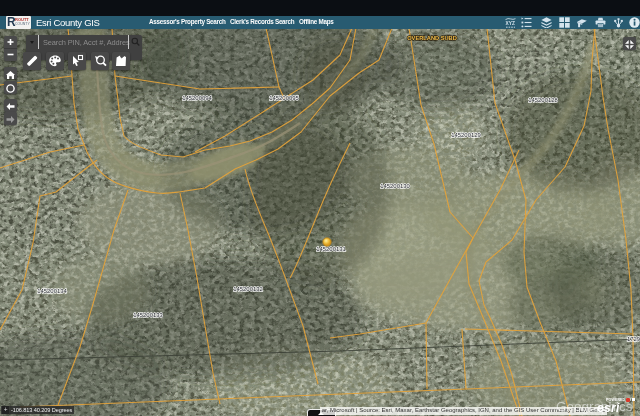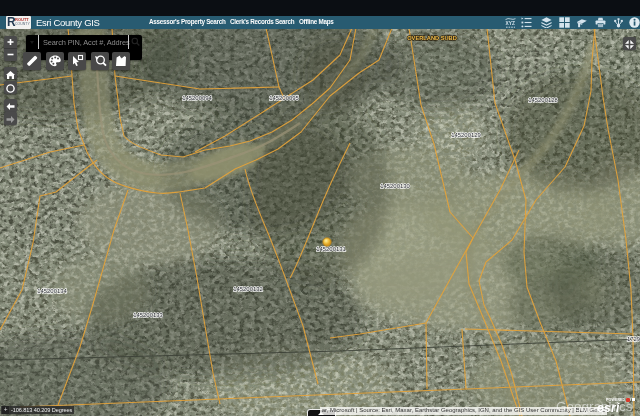--- a/index.html
+++ b/index.html
@@ -15,21 +15,21 @@
   #logo .t2{position:absolute;left:9px;top:6px;font-size:3.5px;color:#5a6a7a;}
   #title{position:absolute;left:36px;top:16px;font-size:9.5px;color:#fff;line-height:13px;letter-spacing:-0.3px;}
   .nav{position:absolute;top:16px;font-size:6.3px;font-weight:bold;color:#fff;line-height:12px;letter-spacing:-0.28px;}
   
   .tico{position:absolute;top:16.5px;width:11px;height:11px;}
   
   #map{position:absolute;left:0;top:28px;width:640px;height:388px;}
   
   .lbtn{position:absolute;background:#4a4a4a;border-radius:2px;box-shadow:0 1px 2px rgba(0,0,0,.45);}
   
-  #search{position:absolute;left:26px;top:35px;width:116px;height:25px;background:#000000;
+  #search{position:absolute;left:26px;top:35px;width:116px;height:25px;background:#404040;
     border-radius:2px;box-shadow:0 1px 2px rgba(0,0,0,.4);}
   #sdrop{position:absolute;left:0;top:0;width:12px;height:14px;border-right:1px solid #c8c8c8;}
   #sdrop:after{content:"";position:absolute;left:3.5px;top:6px;border-left:2.5px solid transparent;
     border-right:2.5px solid transparent;border-top:3.5px solid #1a1a1a;}
   #sinput{position:absolute;left:17px;top:3.2px;font-size:7.4px;color:#8c8c8c;white-space:nowrap;letter-spacing:-0.1px;}
   #sbtn{position:absolute;right:0;top:0;width:13px;height:14px;border-left:1px solid #c8c8c8;}
   
   .tool{position:absolute;top:52px;width:18px;height:18px;background:#484848;border-radius:2px;
     box-shadow:0 1px 2px rgba(0,0,0,.45);}
   

